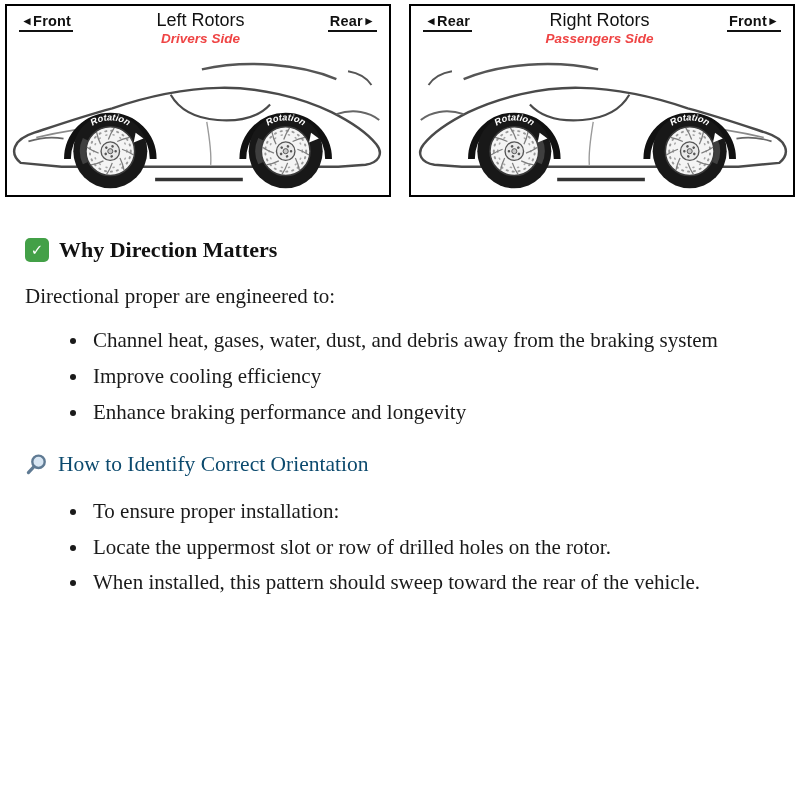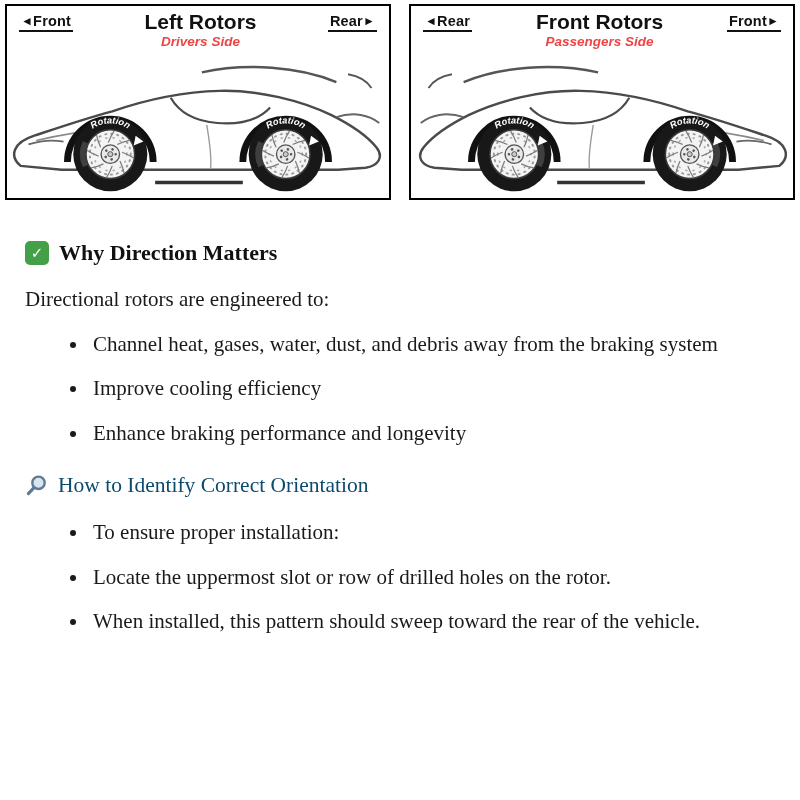--- a/index.html
+++ b/index.html
@@ -34,22 +34,22 @@
     font-size: 14.5px;
     border-bottom: 2.5px solid #111;
     padding: 0 2px 1px 2px;
     letter-spacing: 0.2px;
     white-space: nowrap;
     color: #111;
   }
   .arrow-glyph { font-size: 12px; position: relative; top: -1px; }
   .panel-titles { text-align: center; margin-top: -2px; }
   .panel-title {
-    font-size: 21px;
-    font-weight: bold;
+    font-size: 18px;
+    font-weight: normal;
     color: #111;
     line-height: 1.05;
   }
   .panel-subtitle {
     font-size: 13.5px;
     font-weight: bold;
     font-style: italic;
     color: #ef4444;
     margin-top: 1px;
   }
@@ -104,21 +104,21 @@
     line-height: 1.5;
     margin: 6px 0 12px 0;
   }
   ul.bullets {
     margin: 10px 0 22px 0;
     padding-left: 64px;
   }
   ul.bullets li {
     font-size: 21px;
     line-height: 1.55;
-    margin: 12px 0;
+    margin: 3px 0;
     padding-left: 4px;
   }
   .mag-icon { flex: 0 0 auto; display: inline-block; }
 </style>
 </head>
 <body>
 
 <svg width="0" height="0" style="position:absolute" aria-hidden="true">
   <defs>
     <path id="rotArc" d="M -28 -14 A 31 31 0 0 1 28 -14" fill="none"></path>
@@ -182,21 +182,21 @@
         <textPath href="#rotArc" startOffset="50%" text-anchor="middle">Rotation</textPath>
       </text>
       <path d="M 26 -19 l 8 6 l -10 4 z" fill="#fff" transform="translate(286,110)"></path>
     </svg>
   </div>
 
   <div class="panel">
     <div class="panel-header">
       <span class="arrow-label"><span class="arrow-glyph">◄</span><span>Rear</span></span>
       <span class="panel-titles">
-        <div class="panel-title">Front Rotors</div>
+        <div class="panel-title">Right Rotors</div>
         <div class="panel-subtitle">Passengers Side</div>
       </span>
       <span class="arrow-label"><span>Front</span><span class="arrow-glyph">►</span></span>
     </div>
     <svg class="car-svg" viewBox="0 0 392 155">
       <use href="#car" transform="translate(392,0) scale(-1,1)"></use>
       <text class="rot-text" transform="translate(106,110)">
         <textPath href="#rotArc" startOffset="50%" text-anchor="middle">Rotation</textPath>
       </text>
       <path d="M 26 -19 l 8 6 l -10 4 z" fill="#fff" transform="translate(106,110)"></path>
@@ -209,21 +209,21 @@
 </div>
 
 <div class="article">
 
 
   <div class="section-heading-row">
     <span class="check-icon">✓</span>
     <span class="section-heading">Why Direction Matters</span>
   </div>
 
-  <p class="lead">Directional rotors are engineered to:</p>
+  <p class="lead">Directional proper are engineered to:</p>
 
   <ul class="bullets">
     <li>Channel heat, gases, water, dust, and debris away from the braking system</li>
     <li>Improve cooling efficiency</li>
     <li>Enhance braking performance and longevity</li>
   </ul>
 
   <div class="section-heading-row">
     <svg class="mag-icon" width="23" height="23" viewBox="0 0 23 23">
       <circle cx="13.5" cy="8.8" r="6.2" fill="#d8e6f3" stroke="#5f7a93" stroke-width="2.4"></circle>

